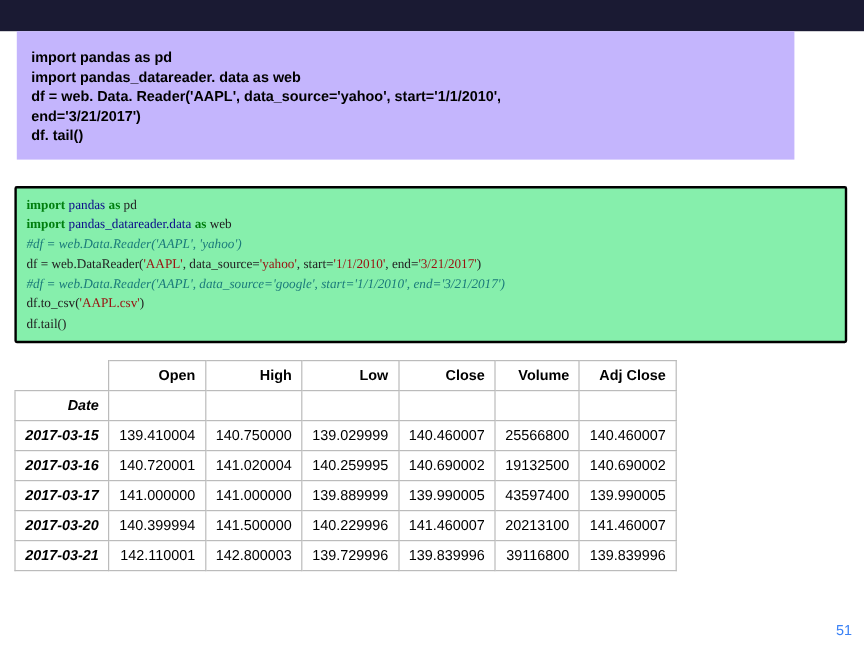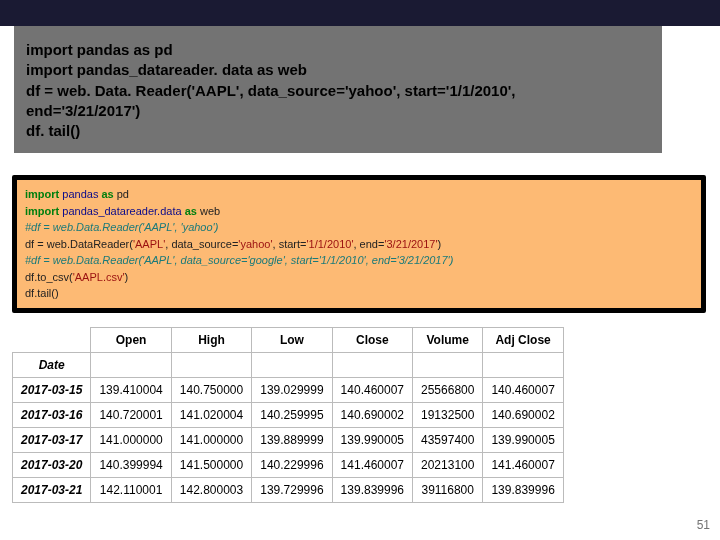--- a/index.html
+++ b/index.html
@@ -11,75 +11,75 @@
     position: relative;
   }
   .dark-strip {
     width: 100%;
     height: 26px;
     background: #1a1a33;
   }
   .orange-box {
     width: 90%;
     margin-left: 14px;
-    background: #737373;
+    background: #c4b5fd;
     padding: 14px 12px 12px 12px;
-    font-size: 15px;
+    font-size: 12px;
     font-weight: bold;
     color: #000;
     line-height: 1.35;
   }
   .code-cell-wrap {
     margin: 22px 12px 0 12px;
     width: 694px;
   }
   .code-cell {
-    background: #fdba74;
-    border: 5px solid #000000;
+    background: #86efac;
+    border: 2px solid #000000;
     border-radius: 2px;
     padding: 6px 8px;
-    font-family: Liberation Sans, sans-serif;
+    font-family: Liberation Serif, serif;
     font-size: 11px;
     line-height: 1.5;
     white-space: pre;
     color: #222;
   }
   .kw-green { color: #007f0e; font-weight: bold; }
   .kw-blue  { color: #0a0a8a; }
   .cmt      { color: #1a7a7a; font-style: italic; }
   .str      { color: #9a1010; }
 
   .df-table {
     margin: 14px 12px 0 12px;
     border-collapse: collapse;
     font-size: 12px;
   }
   .df-table th, .df-table td {
     border: 1px solid #bbb;
     padding: 5px 8px;
-    text-align: center;
+    text-align: right;
   }
   .df-table thead th {
     font-weight: bold;
     background: #fff;
   }
   .df-table .idx {
     font-weight: bold;
     font-style: italic;
   }
   .df-table thead th.corner {
     border-top: none;
     border-left: none;
   }
   .page-num {
     position: absolute;
     right: 10px;
     bottom: 8px;
     font-size: 12px;
-    color: #737373;
+    color: #3b82f6;
   }
 </style>
 </head>
 <body>
 
 <div class="dark-strip"></div>
 
 <div class="orange-box">
   <div>import pandas as pd</div>
   <div>import pandas_datareader. data as web</div>

